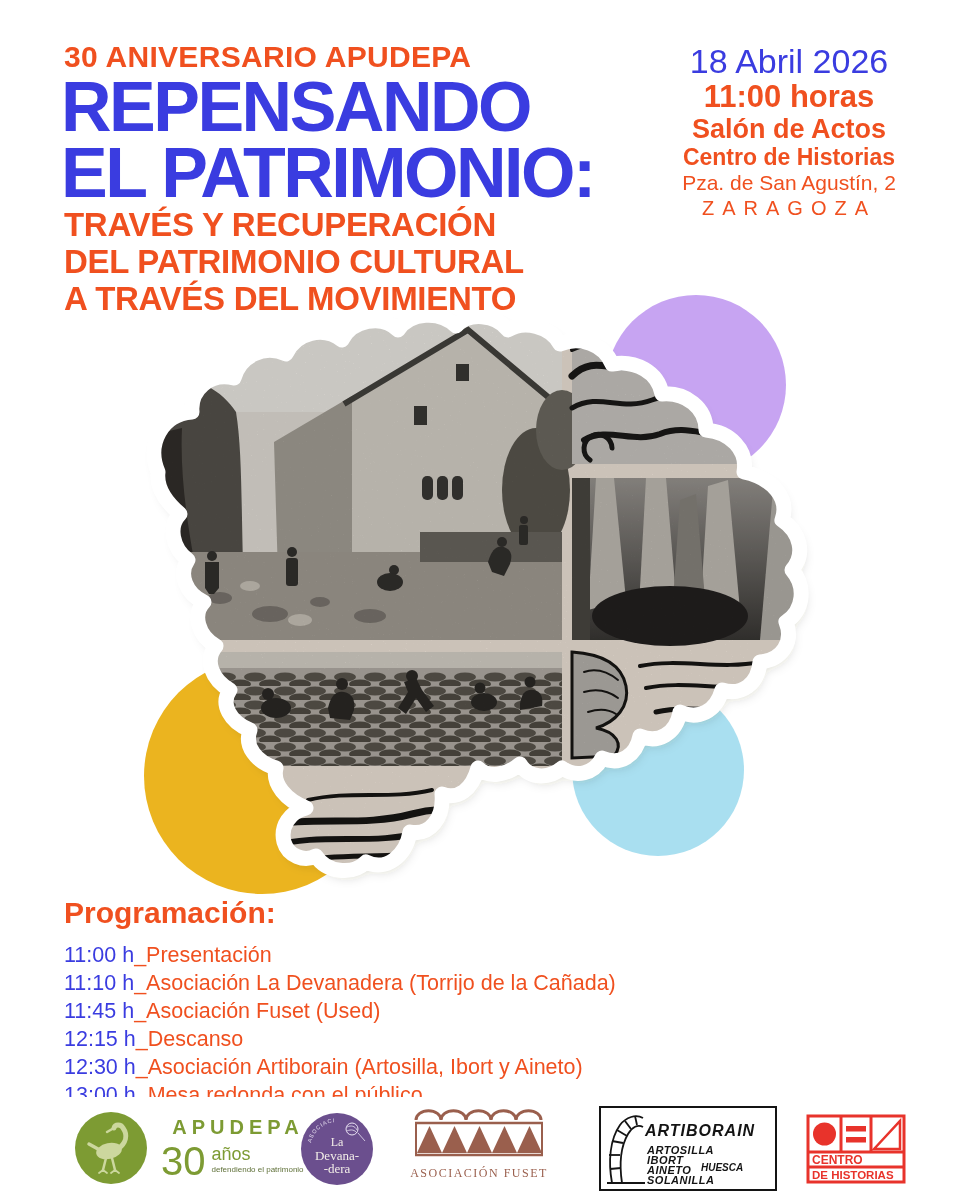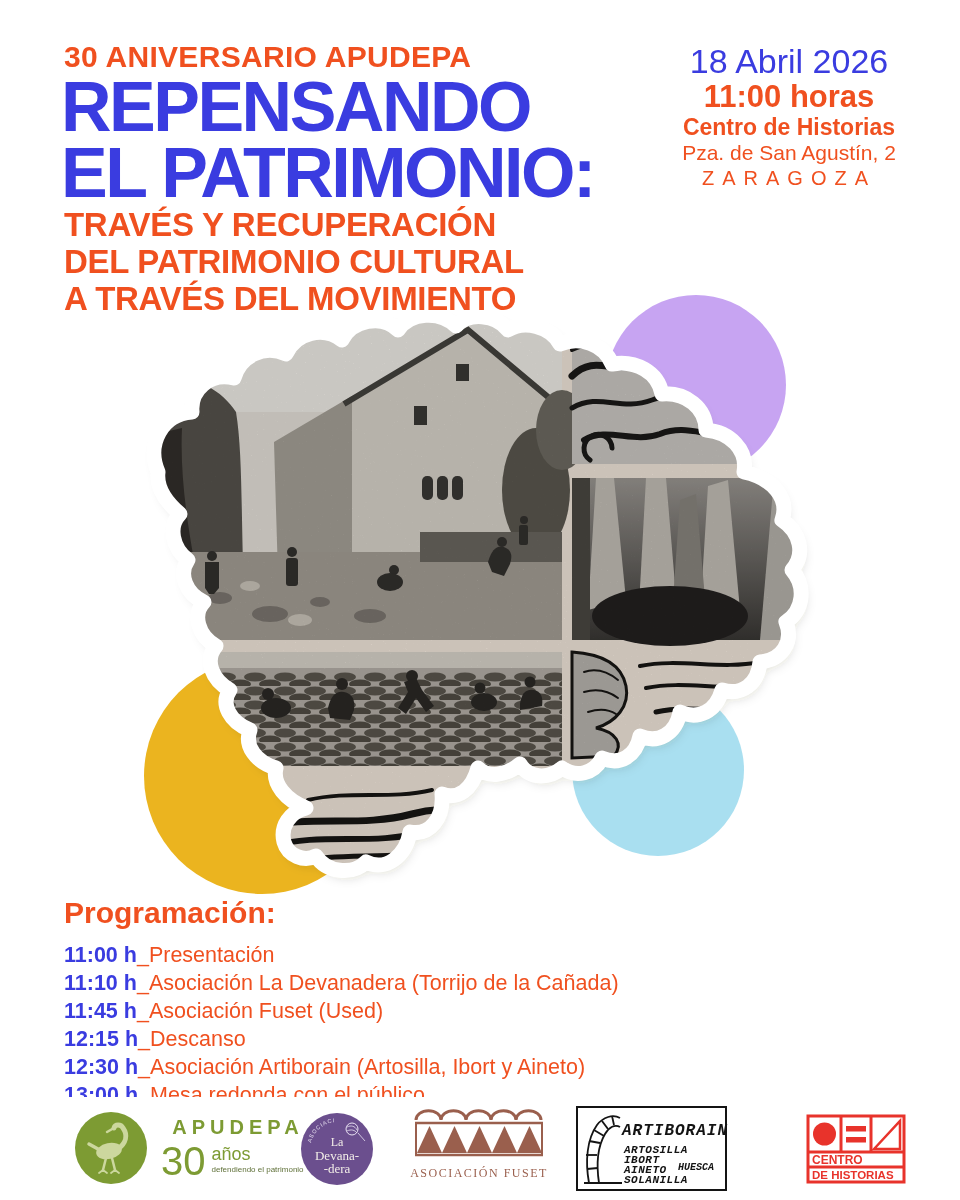--- a/index.html
+++ b/index.html
@@ -18,37 +18,37 @@
   .ei-venue{font-size:27px;color:#f0501f;font-weight:bold;line-height:30px;}
   .ei-building{font-size:23px;color:#f0501f;font-weight:bold;line-height:26px;}
   .ei-address{font-size:21px;color:#f0501f;line-height:25px;}
   .ei-city{font-size:20px;color:#f0501f;line-height:26px;letter-spacing:8px;}
   
   .collage{position:absolute;left:60px;top:280px;width:840px;height:630px;z-index:1;}
   
   .program{position:absolute;left:64px;top:896px;z-index:2;}
   .prog-heading{font-size:30px;font-weight:bold;color:#f0501f;margin-bottom:11px;}
   .prog-row{font-size:21.5px;line-height:28px;white-space:nowrap;}
-  .prog-time{color:#3a3ce0;font-weight:bold;}
+  .prog-time{color:#3a3ce0;font-weight:normal;}
   .prog-label{color:#f0501f;}
   
   .footer{position:absolute;left:0;bottom:0;width:960px;height:103px;background:#ffffff;z-index:3;}
   .logo{position:absolute;}
   .apudepa{left:74px;top:14px;display:flex;align-items:center;gap:13px;}
   .apu-name{font-size:20px;font-weight:bold;color:#7d9b33;letter-spacing:5px;text-align:right;}
   .apu-row{display:flex;align-items:flex-start;margin-top:2px;}
   .apu-30{font-size:40px;color:#7d9b33;line-height:40px;}
   .apu-sub{margin-left:6px;margin-top:4px;}
   .apu-anos{font-size:18px;color:#7d9b33;line-height:18px;}
   .apu-tag{font-size:8px;color:#5f7038;margin-top:2px;}
   .devanadera{left:299px;top:14px;}
   .fuset{left:409px;top:10px;width:140px;text-align:center;}
   .fuset-l1{font-size:12px;color:#9a5f4d;letter-spacing:1.5px;font-family:"Liberation Serif",serif;margin-top:3px;}
-  .artiborain{left:576px;top:9px;width:151px;height:85px;background:#ffffff;border:2px solid #141414;
-              box-sizing:border-box;font-family:Liberation Mono, monospace;}
+  .artiborain{left:599px;top:9px;width:178px;height:85px;background:#ffffff;border:2px solid #141414;
+              box-sizing:border-box;font-family:Liberation Sans, sans-serif;}
   .arti-arch{position:absolute;left:4px;top:3px;}
   .arti-name{position:absolute;left:44px;top:14px;font-size:16px;font-style:italic;font-weight:bold;color:#141414;letter-spacing:1px;}
   .arti-villages{position:absolute;left:46px;top:37px;font-size:11px;font-style:italic;font-weight:bold;
                  color:#141414;line-height:10px;letter-spacing:.5px;}
   .arti-prov{position:absolute;left:100px;top:54px;font-size:10px;font-style:italic;font-weight:bold;color:#141414;}
   .centro{left:806px;top:17px;}
 </style>
 </head>
 <body>
 
@@ -61,20 +61,21 @@
   </div>
   <div class="subtitle">
     <div>TRAVÉS Y RECUPERACIÓN</div>
     <div>DEL PATRIMONIO CULTURAL</div>
     <div>A TRAVÉS DEL MOVIMIENTO</div>
   </div>
 
   <div class="event-info">
     <div class="ei-date">18 Abril 2026</div>
     <div class="ei-time">11:00 horas</div>
+    <div class="ei-venue">Salón de Actos</div>
     <div class="ei-building">Centro de Historias</div>
     <div class="ei-address">Pza. de San Agustín, 2</div>
     <div class="ei-city">ZARAGOZA</div>
   </div>
 
   <svg class="collage" viewBox="0 0 840 630" xmlns="http://www.w3.org/2000/svg">
     <defs>
       <clipPath id="blobClip">
         <path d="M 98 192 C 86 164 102 134 132 132 C 130 110 150 92 174 98 C 180 76 204 64 226 74
           C 236 52 264 46 282 60 C 292 40 322 34 338 50 C 350 32 380 30 396 46 C 408 32 436 34 448 50

